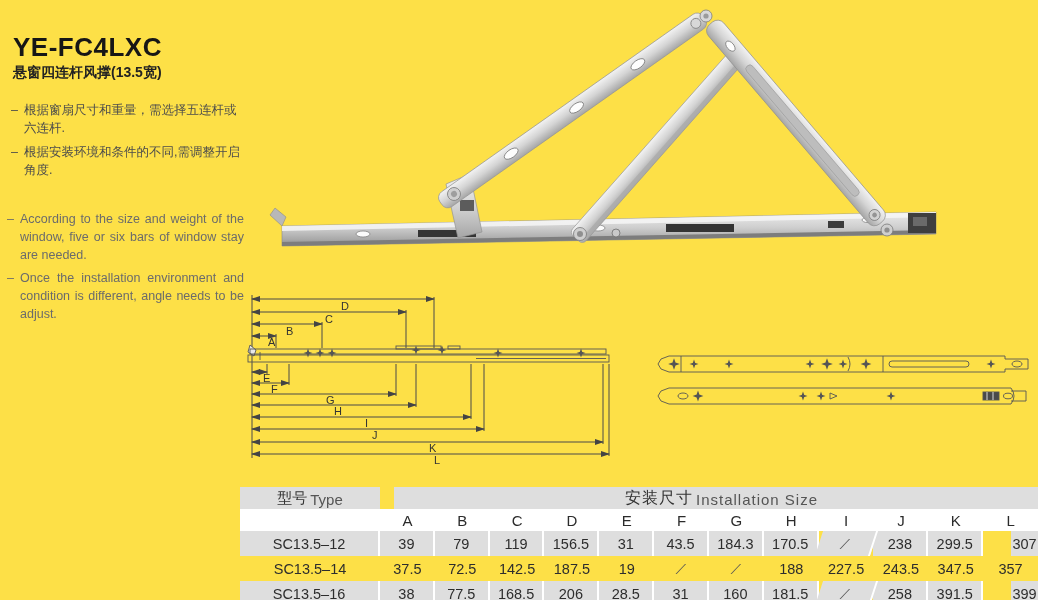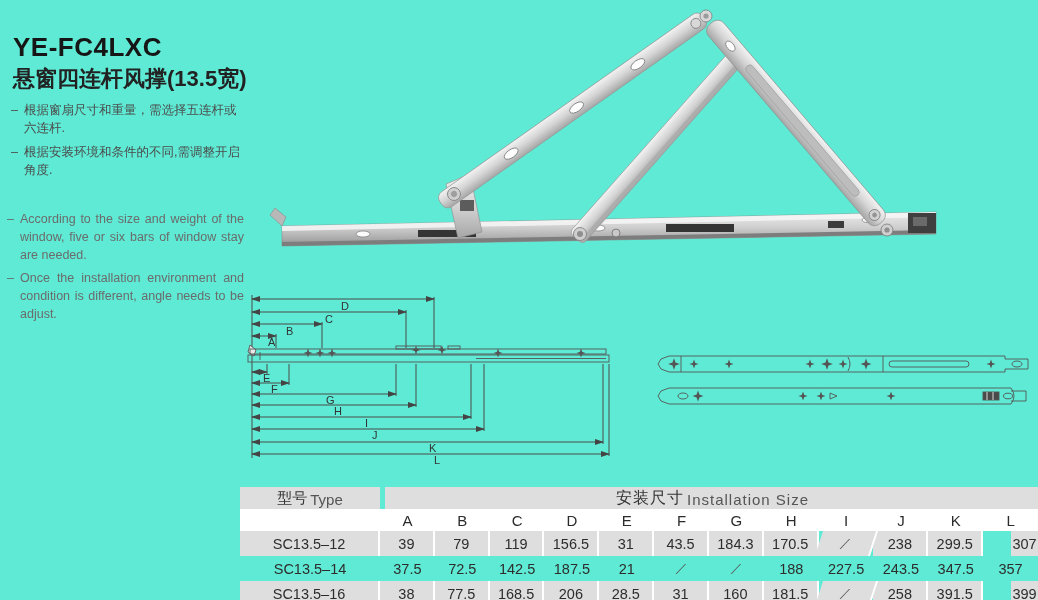--- a/index.html
+++ b/index.html
@@ -1,36 +1,36 @@
 <!DOCTYPE html>
 <html><head>
 <meta charset="utf-8">
 <style>
   html,body{margin:0;padding:0;background:#fff;}
-  .page{position:relative;width:1038px;height:600px;background:#5eead4;overflow:hidden;
+  .page{position:relative;width:1038px;height:600px;background:#fde047;overflow:hidden;
         font-family:"Liberation Sans", sans-serif;color:#1f1f1f;}
   
   .title{position:absolute;left:13px;top:32px;font-size:26px;font-weight:bold;letter-spacing:.5px;color:#161616;}
-  .subtitle{position:absolute;left:13px;top:64px;font-size:22px;font-weight:600;color:#222;text-align:center;}
+  .subtitle{position:absolute;left:13px;top:64px;font-size:14px;font-weight:600;color:#222;text-align:center;}
   .cn-bullets{position:absolute;left:11px;top:101px;width:230px;}
   .en-bullets{position:absolute;left:7px;top:211px;width:237px;}
   .bullet{display:flex;margin-bottom:6px;}
   .cn-bullets .bullet{font-size:12.5px;line-height:1.45;color:#4c4c4c;}
   .en-bullets .bullet{font-size:12.5px;line-height:1.42;color:#6b6b6b;}
   .bullet .dash{flex:0 0 13px;}
   .en-bullets .bullet .txt{text-align:justify;}
   
   .photo{position:absolute;left:268px;top:2px;}
   .diagram{position:absolute;left:246px;top:290px;}
   .bars{position:absolute;left:653px;top:342px;}
   .dimlbl{font-family:"Liberation Sans",sans-serif;font-size:11px;fill:#333;}
   
   .spec-table{position:absolute;left:240px;top:487px;width:798px;font-family:"Liberation Sans",sans-serif;}
   .trow{display:grid;width:798px;}
-  .trow.h1{grid-template-columns:140px 655px;column-gap:5px;height:22px;}
+  .trow.h1{grid-template-columns:140px 655px;column-gap:14px;height:22px;}
   .trow.cols{grid-template-columns:140px repeat(12,1fr);height:22px;}
   .trow.data{grid-template-columns:140px repeat(12,1fr);height:25px;}
   .cell{display:flex;align-items:center;justify-content:center;color:#2d2d2d;overflow:hidden;}
   .gray .cell{background:#dedede;border-right:2px solid #fff;}
   .gray .cell:last-child{border-right:none;margin-left:28px;}
   .h1 .cell{background:#dedede;}
   .type-h{font-size:15px;color:#333;}
   .type-h .sub, .size-h .sub{font-size:15px;color:#555;margin-left:3px;margin-top:3px;}
   .size-h{font-size:16px;letter-spacing:1px;color:#333;}
   .cols .cell{font-size:15px;color:#2b2b2b;background:#fff;}
@@ -290,21 +290,21 @@
       <div class="cell">238</div>
       <div class="cell">299.5</div>
       <div class="cell">307</div>
     </div>
     <div class="trow data">
       <div class="cell model-cell">SC13.5–14</div>
       <div class="cell">37.5</div>
       <div class="cell">72.5</div>
       <div class="cell">142.5</div>
       <div class="cell">187.5</div>
-      <div class="cell">21</div>
+      <div class="cell">19</div>
       <div class="cell slash">∕</div>
       <div class="cell slash">∕</div>
       <div class="cell">188</div>
       <div class="cell">227.5</div>
       <div class="cell">243.5</div>
       <div class="cell">347.5</div>
       <div class="cell">357</div>
     </div>
     <div class="trow data gray">
       <div class="cell model-cell">SC13.5–16</div>

